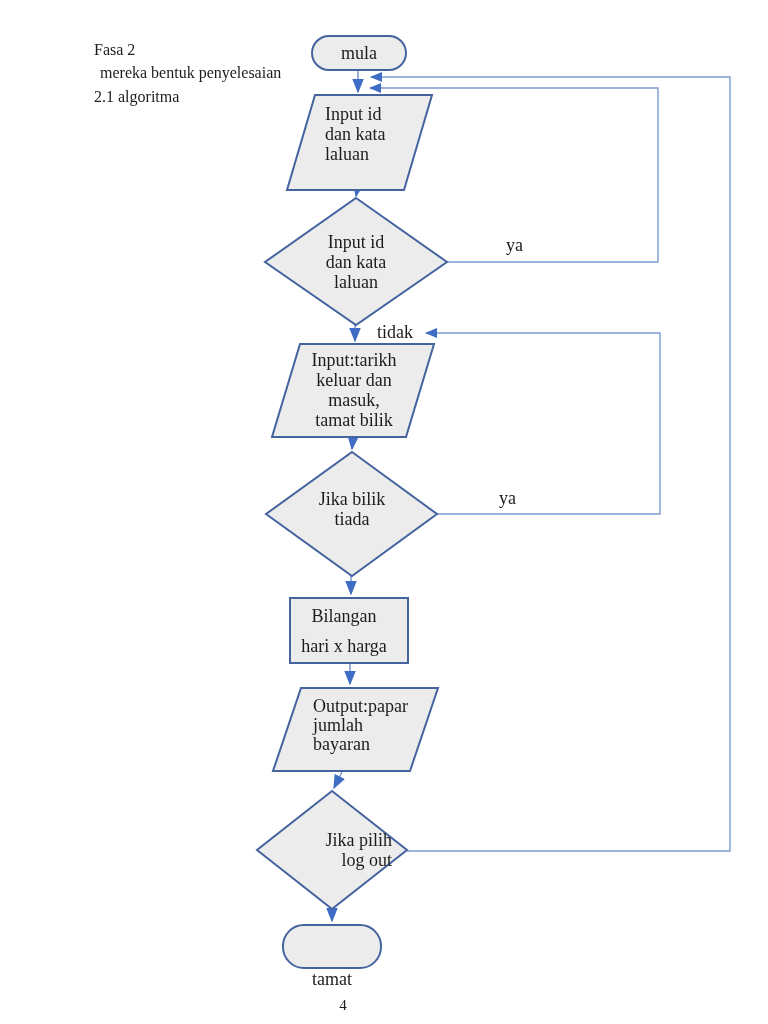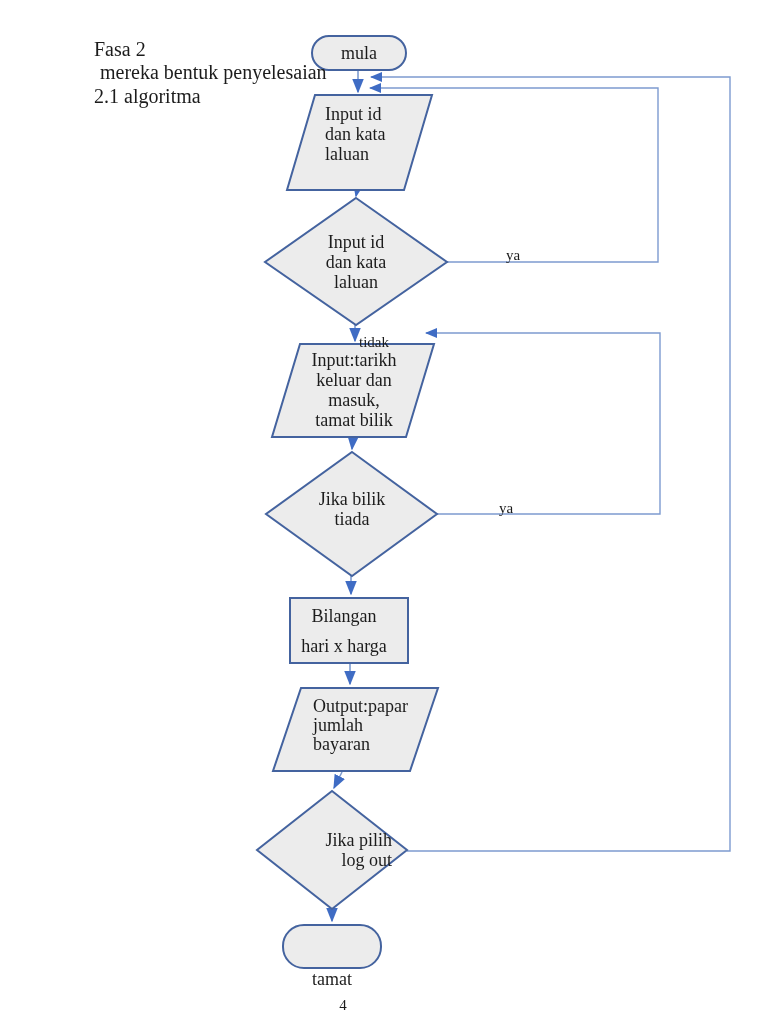--- a/index.html
+++ b/index.html
@@ -15,22 +15,22 @@
   body{font-family:"Liberation Serif", serif;color:var(--text);}
   .page{position:relative;width:768px;height:1024px;background:var(--page-bg);overflow:hidden;}
   svg.canvas{position:absolute;left:0;top:0;width:768px;height:1024px;}
   .shape{fill:var(--shape-fill);stroke:var(--shape-border);stroke-width:2;}
   .conn{fill:none;stroke:var(--connector);stroke-width:1.6;}
   .loop{fill:none;stroke:var(--connector);stroke-width:1.4;}
   .arrowhead{fill:var(--arrowhead);}
   .lbl{position:absolute;font-size:18px;line-height:20px;white-space:pre-line;color:var(--text);}
   .lbl.center{text-align:center;}
   .lbl.flexc{display:flex;align-items:center;justify-content:center;white-space:normal;}
-  .heading{position:absolute;font-size:20px;line-height:19px;color:var(--text);white-space:nowrap;}
-  .edge-label{position:absolute;font-size:15px;color:var(--text);margin-top:12px;}
+  .heading{position:absolute;font-size:16px;line-height:19px;color:var(--text);white-space:nowrap;}
+  .edge-label{position:absolute;font-size:18px;color:var(--text);}
   .proc-label{line-height:30px;}
   .p3-label{line-height:19px;}
   .page-number{position:absolute;font-size:15px;text-align:center;}
 </style>
 </head>
 <body>
 
 <div class="page">
 
   <svg class="canvas" viewBox="0 0 768 1024" xmlns="http://www.w3.org/2000/svg">
@@ -84,18 +84,18 @@
   <div class="lbl center proc-label" style="left:290px;top:601px;width:108px;">Bilangan
 hari x harga</div>
   <div class="lbl p3-label" style="left:313px;top:697px;">Output:papar
 jumlah
 bayaran</div>
   <div class="lbl center" style="left:272px;top:830px;width:120px;text-align:right;">Jika pilih
 log out</div>
   <div class="lbl flexc" style="left:283px;top:925px;width:98px;height:43px;margin-top:32px;">tamat</div>
 
   <div class="edge-label" style="left:506px;top:235px;">ya</div>
-  <div class="edge-label" style="left:359px;top:322px;">tidak</div>
+  <div class="edge-label" style="left:377px;top:322px;">tidak</div>
   <div class="edge-label" style="left:499px;top:488px;">ya</div>
 
   <div class="page-number" style="left:329px;top:997px;width:28px;">4</div>
 
 </div>
 
 </body></html>

